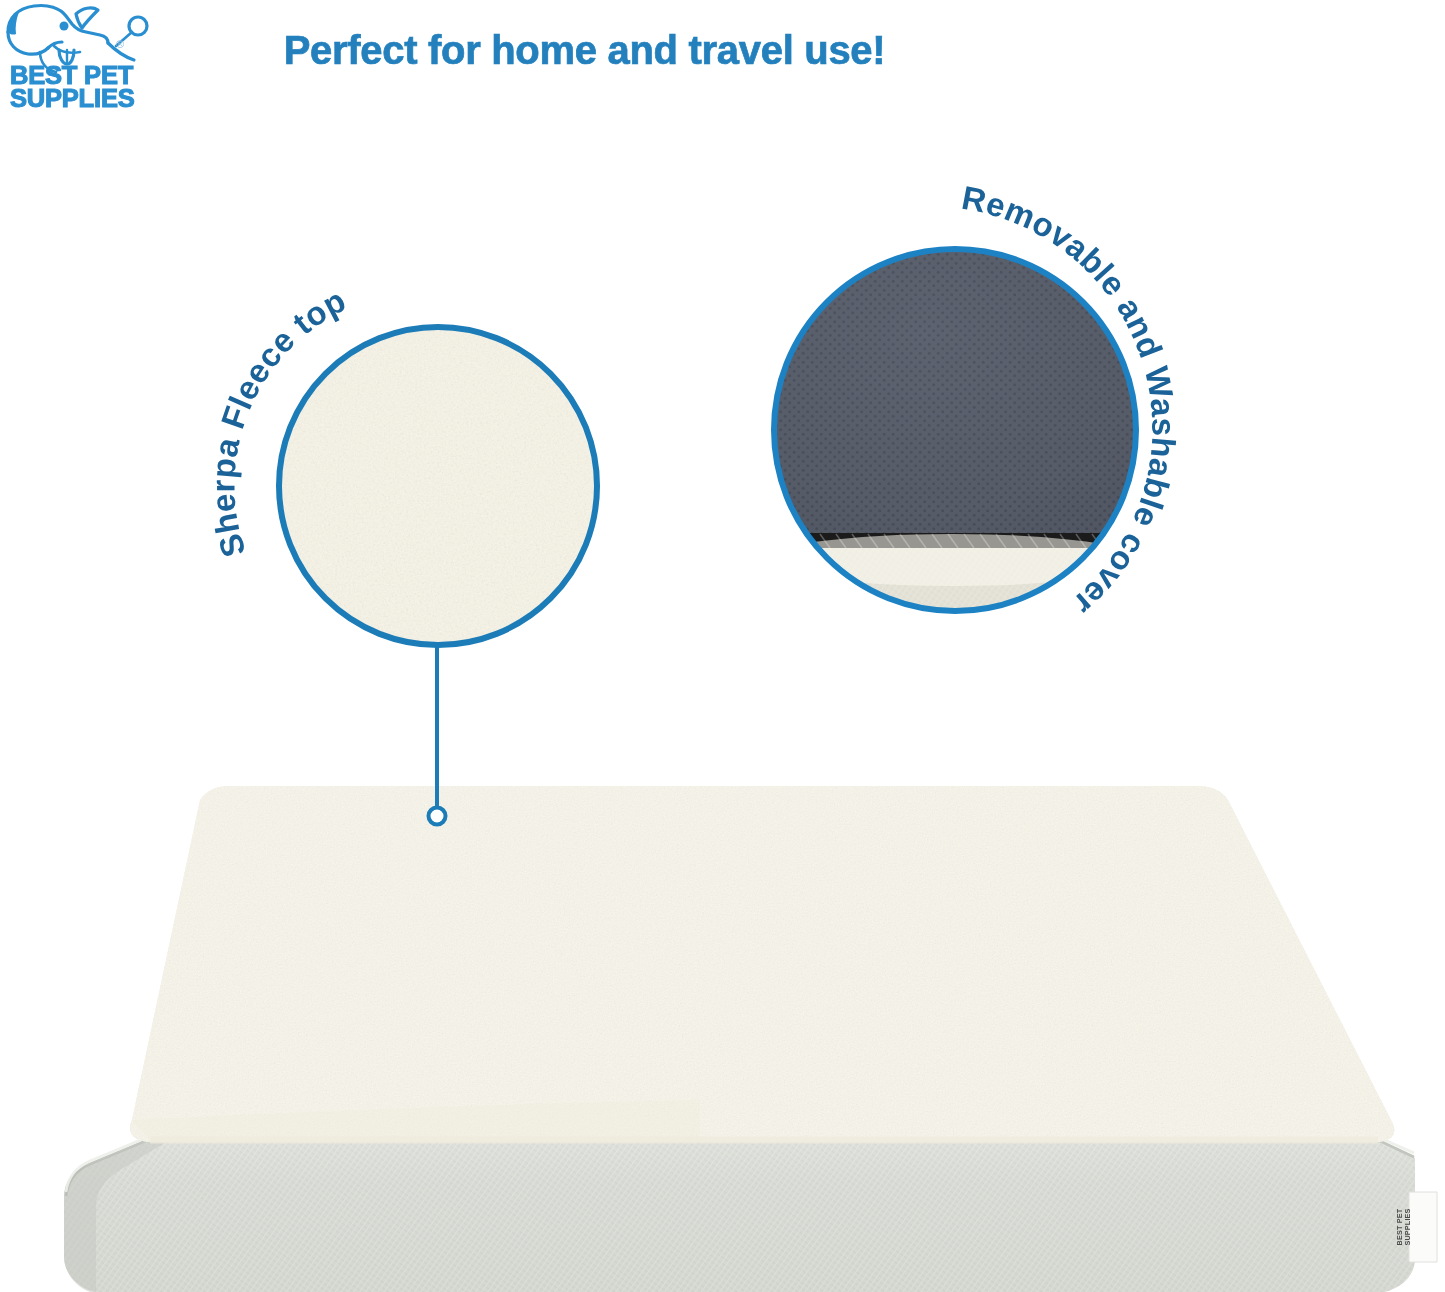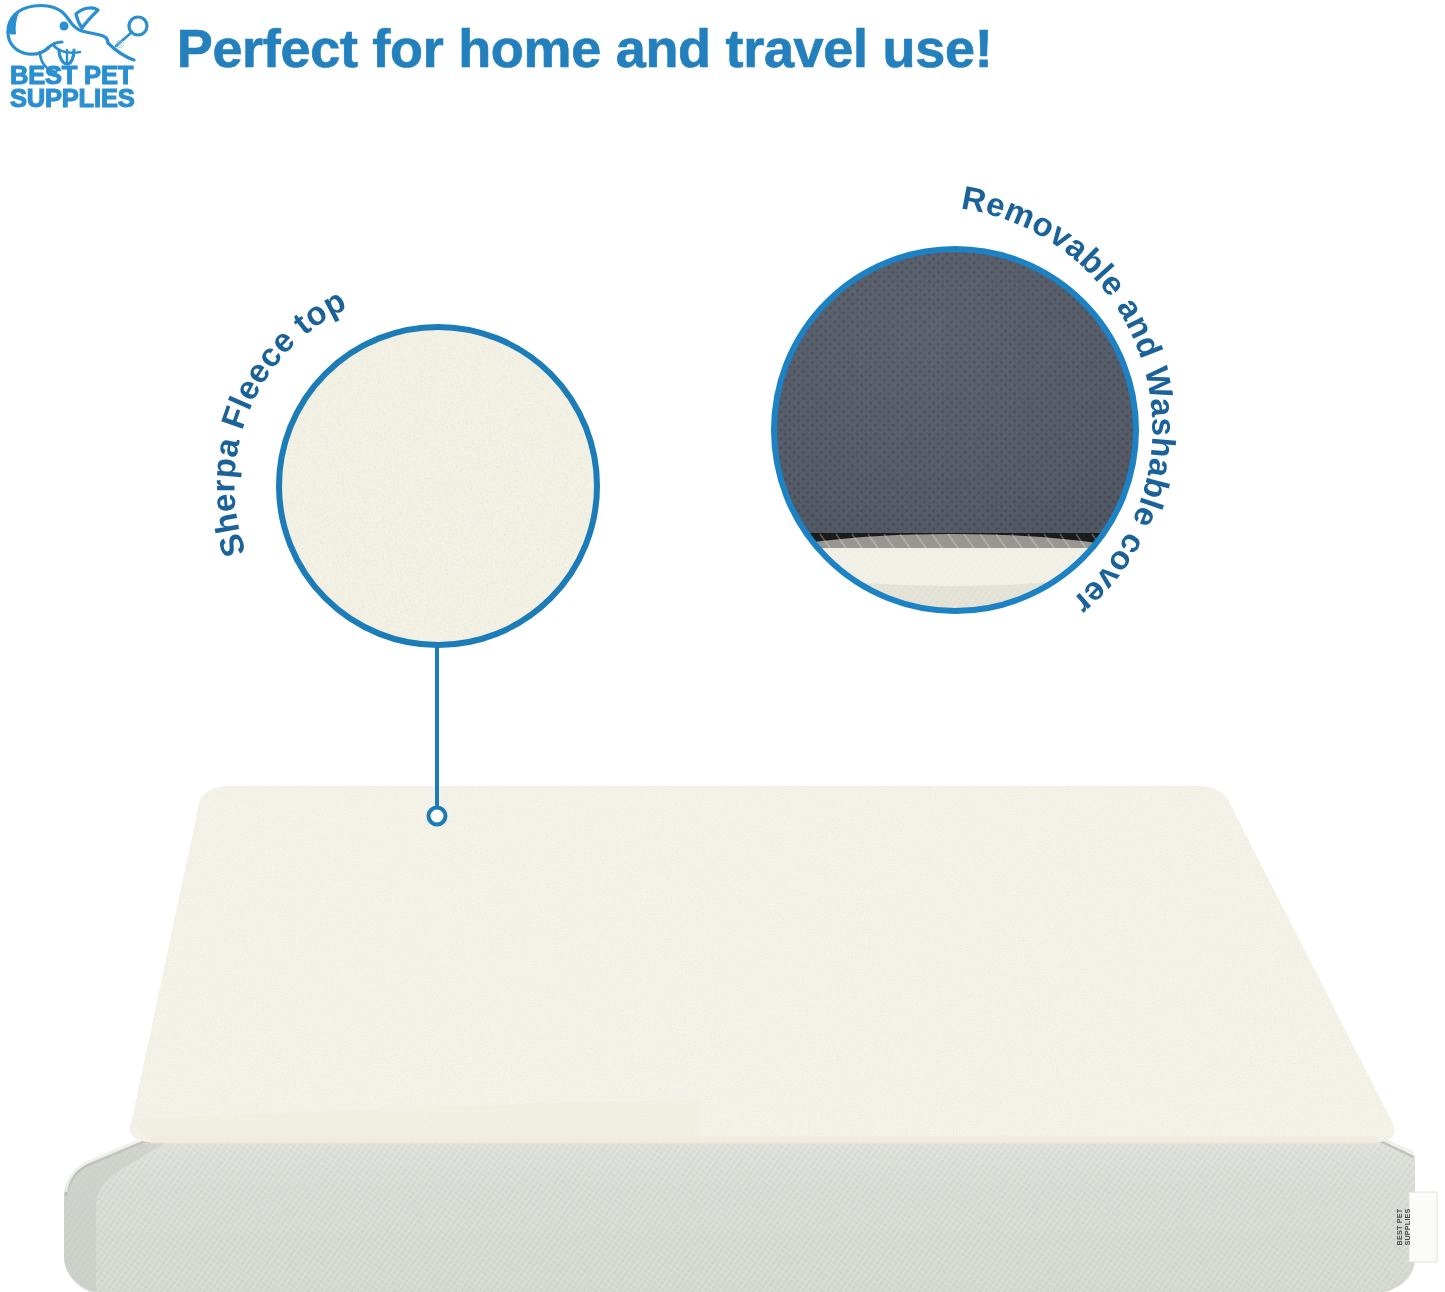--- a/index.html
+++ b/index.html
@@ -51,26 +51,26 @@
     -webkit-text-stroke: 1.1px #2a8fd0;
     transform: scaleX(1.02);
     transform-origin: left top;
   }
   #logo-wordmark .wm-line { display: block; white-space: nowrap; }
 
   
   #headline {
     position: absolute;
     left: 0;
-    top: 17px;
+    top: 28px;
     width: 1169px;
     text-align: center;
     font-family: "Liberation Sans", sans-serif;
     font-weight: bold;
-    font-size: 54px;
+    font-size: 40px;
     letter-spacing: -0.3px;
     color: #2380bd;
     -webkit-text-stroke: 0.7px #2380bd;
   }
 
   
   .callout-svg {
     position: absolute;
     left: 0; top: 0;
     width: 1445px;

